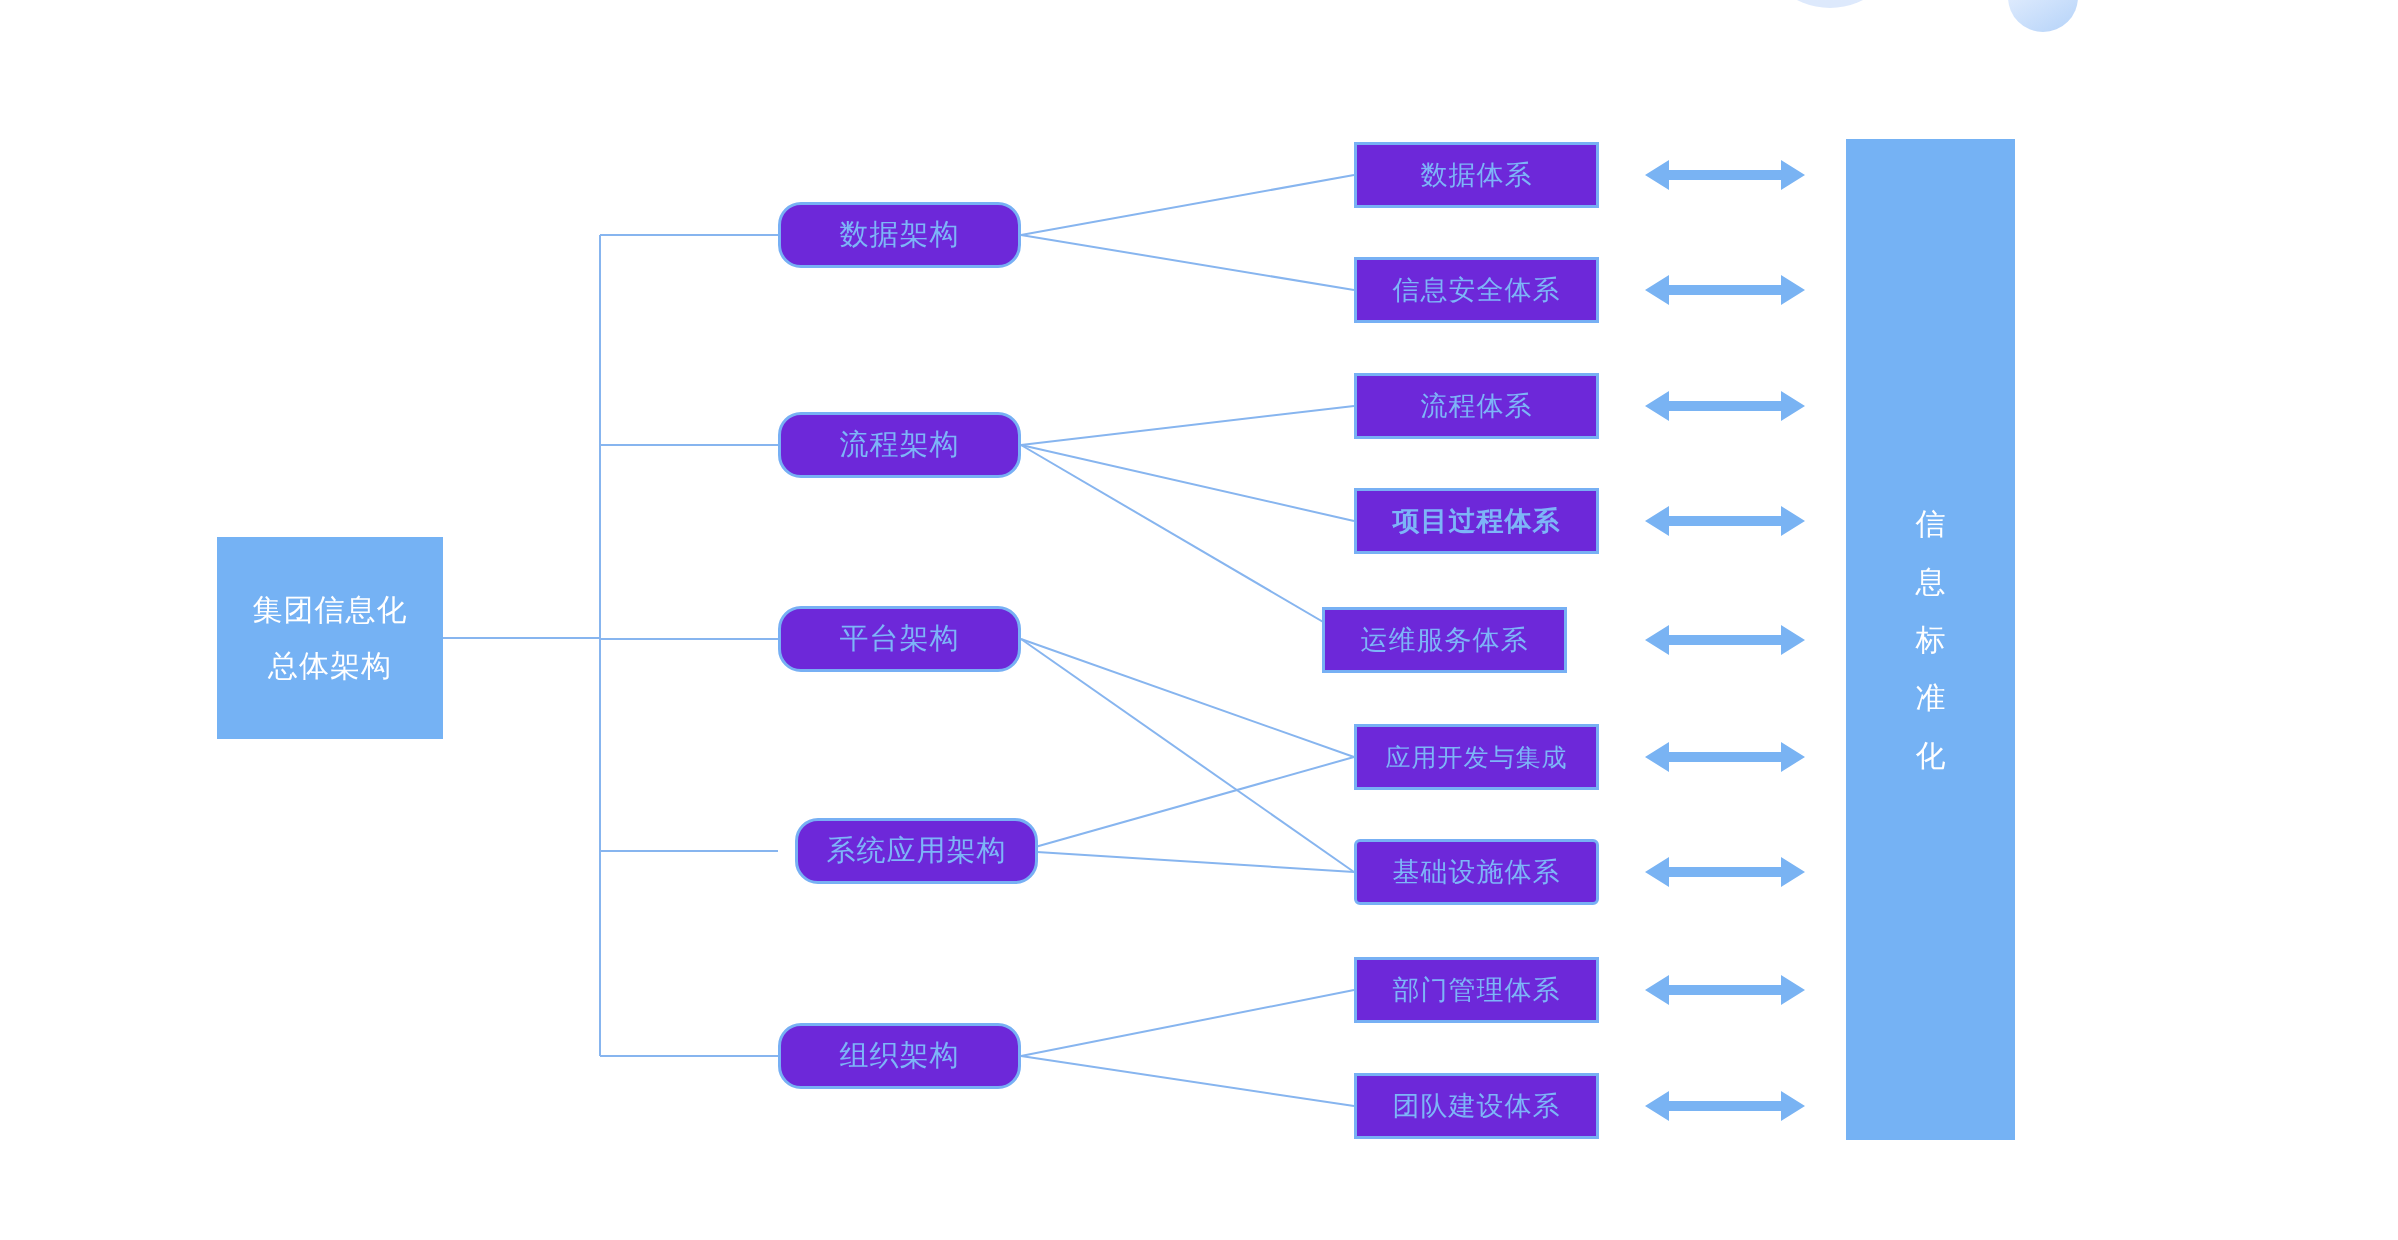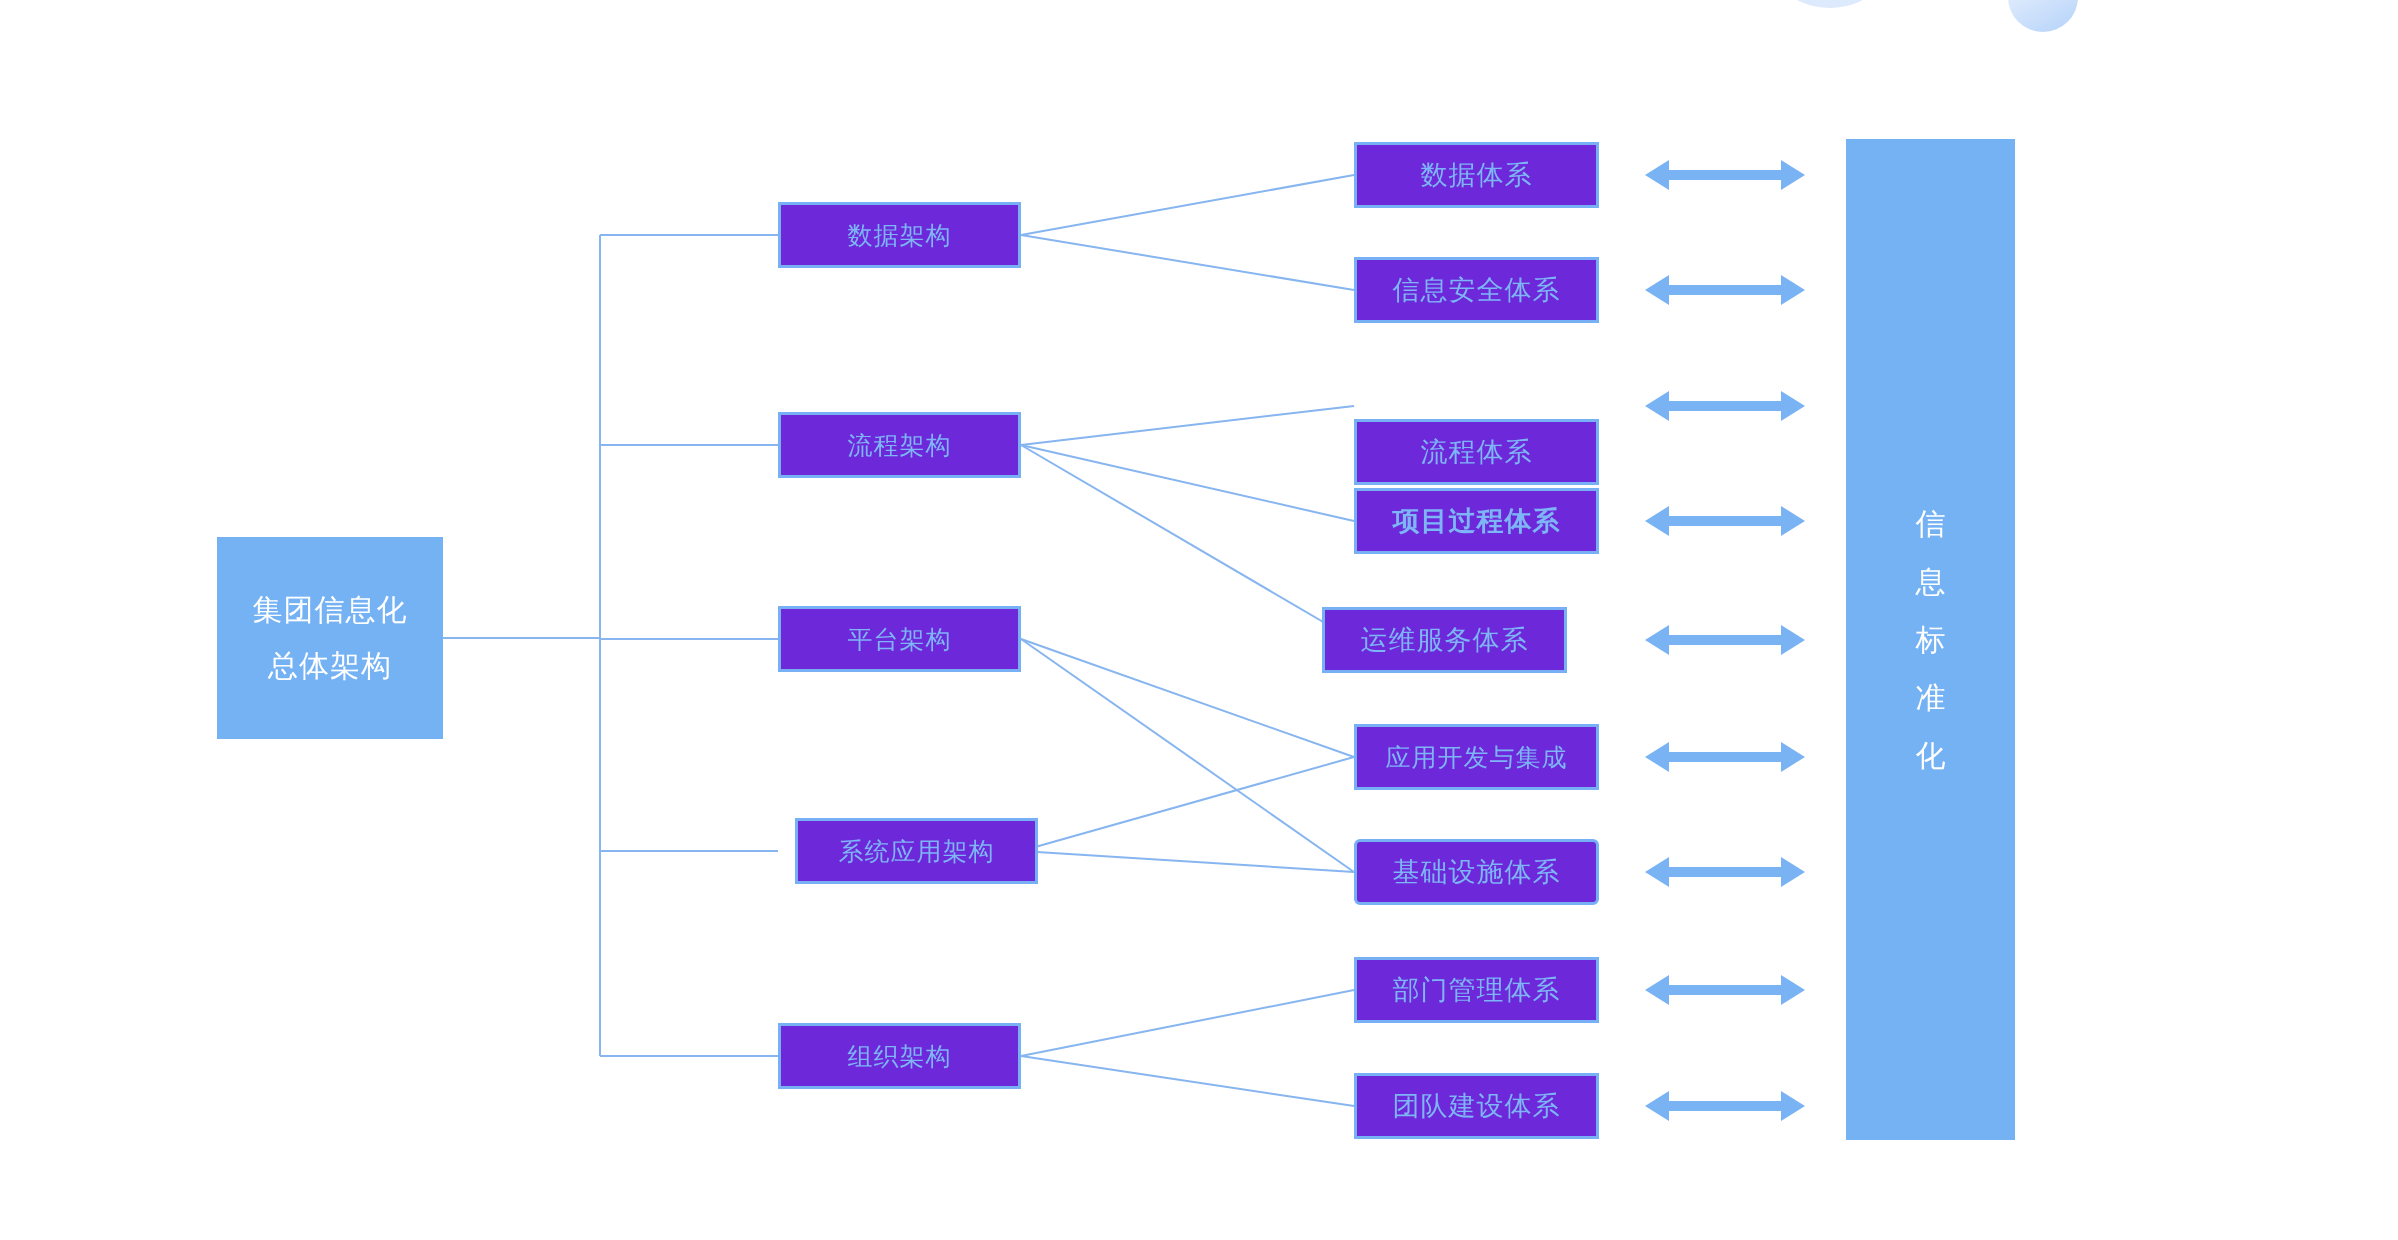--- a/index.html
+++ b/index.html
@@ -39,21 +39,21 @@
   .node{
     position:absolute;
     background:#6d28d9;
     border:3px solid var(--box-border);
     color:var(--box-text);
     display:flex;justify-content:center;align-items:center;
     box-sizing:border-box;
     letter-spacing:1px;
     white-space:nowrap;
   }
-  .node.l2{font-size:25px;}
+  .node.l2{font-size:29px;border-radius:23px;}
   .node.l3{font-size:27px;}
   .side-bar{
     position:absolute;
     background:var(--solid-fill);
     color:#ffffff;
     display:flex;flex-direction:column;justify-content:center;align-items:center;
     font-size:30px;line-height:58px;letter-spacing:0;
   }
 </style>
 </head>
@@ -105,20 +105,20 @@
       <span>准</span>
       <span>化</span>
     </div>
 <div class="node l2" style="left: 778px; top: 202px; width: 243px; height: 66px;">数据架构</div>
     <div class="node l2" style="left: 778px; top: 412px; width: 243px; height: 66px;">流程架构</div>
     <div class="node l2" style="left: 778px; top: 606px; width: 243px; height: 66px;">平台架构</div>
     <div class="node l2" style="left: 795px; top: 818px; width: 243px; height: 66px;">系统应用架构</div>
     <div class="node l2" style="left: 778px; top: 1023px; width: 243px; height: 66px;">组织架构</div>
     <div class="node l3" style="left: 1354px; top: 142px; width: 245px; height: 66px;">数据体系</div>
     <div class="node l3" style="left: 1354px; top: 257px; width: 245px; height: 66px;">信息安全体系</div>
-    <div class="node l3" style="left: 1354px; top: 373px; width: 245px; height: 66px; margin-top: 46px;">流程体系</div>
+    <div class="node l3" style="left: 1354px; top: 373px; width: 245px; height: 66px;">流程体系</div>
     <div class="node l3" style="left: 1354px; top: 488px; width: 245px; height: 66px; font-weight: bold;">项目过程体系</div>
     <div class="node l3" style="left: 1322px; top: 607px; width: 245px; height: 66px;">运维服务体系</div>
     <div class="node l3" style="left: 1354px; top: 724px; width: 245px; height: 66px; font-size: 25px; font-family: Liberation Mono, monospace;">应用开发与集成</div>
     <div class="node l3" style="left: 1354px; top: 839px; width: 245px; height: 66px; border-radius: 6px;">基础设施体系</div>
     <div class="node l3" style="left: 1354px; top: 957px; width: 245px; height: 66px;">部门管理体系</div>
     <div class="node l3" style="left: 1354px; top: 1073px; width: 245px; height: 66px;">团队建设体系</div>
   </div>
 
 </body></html>

